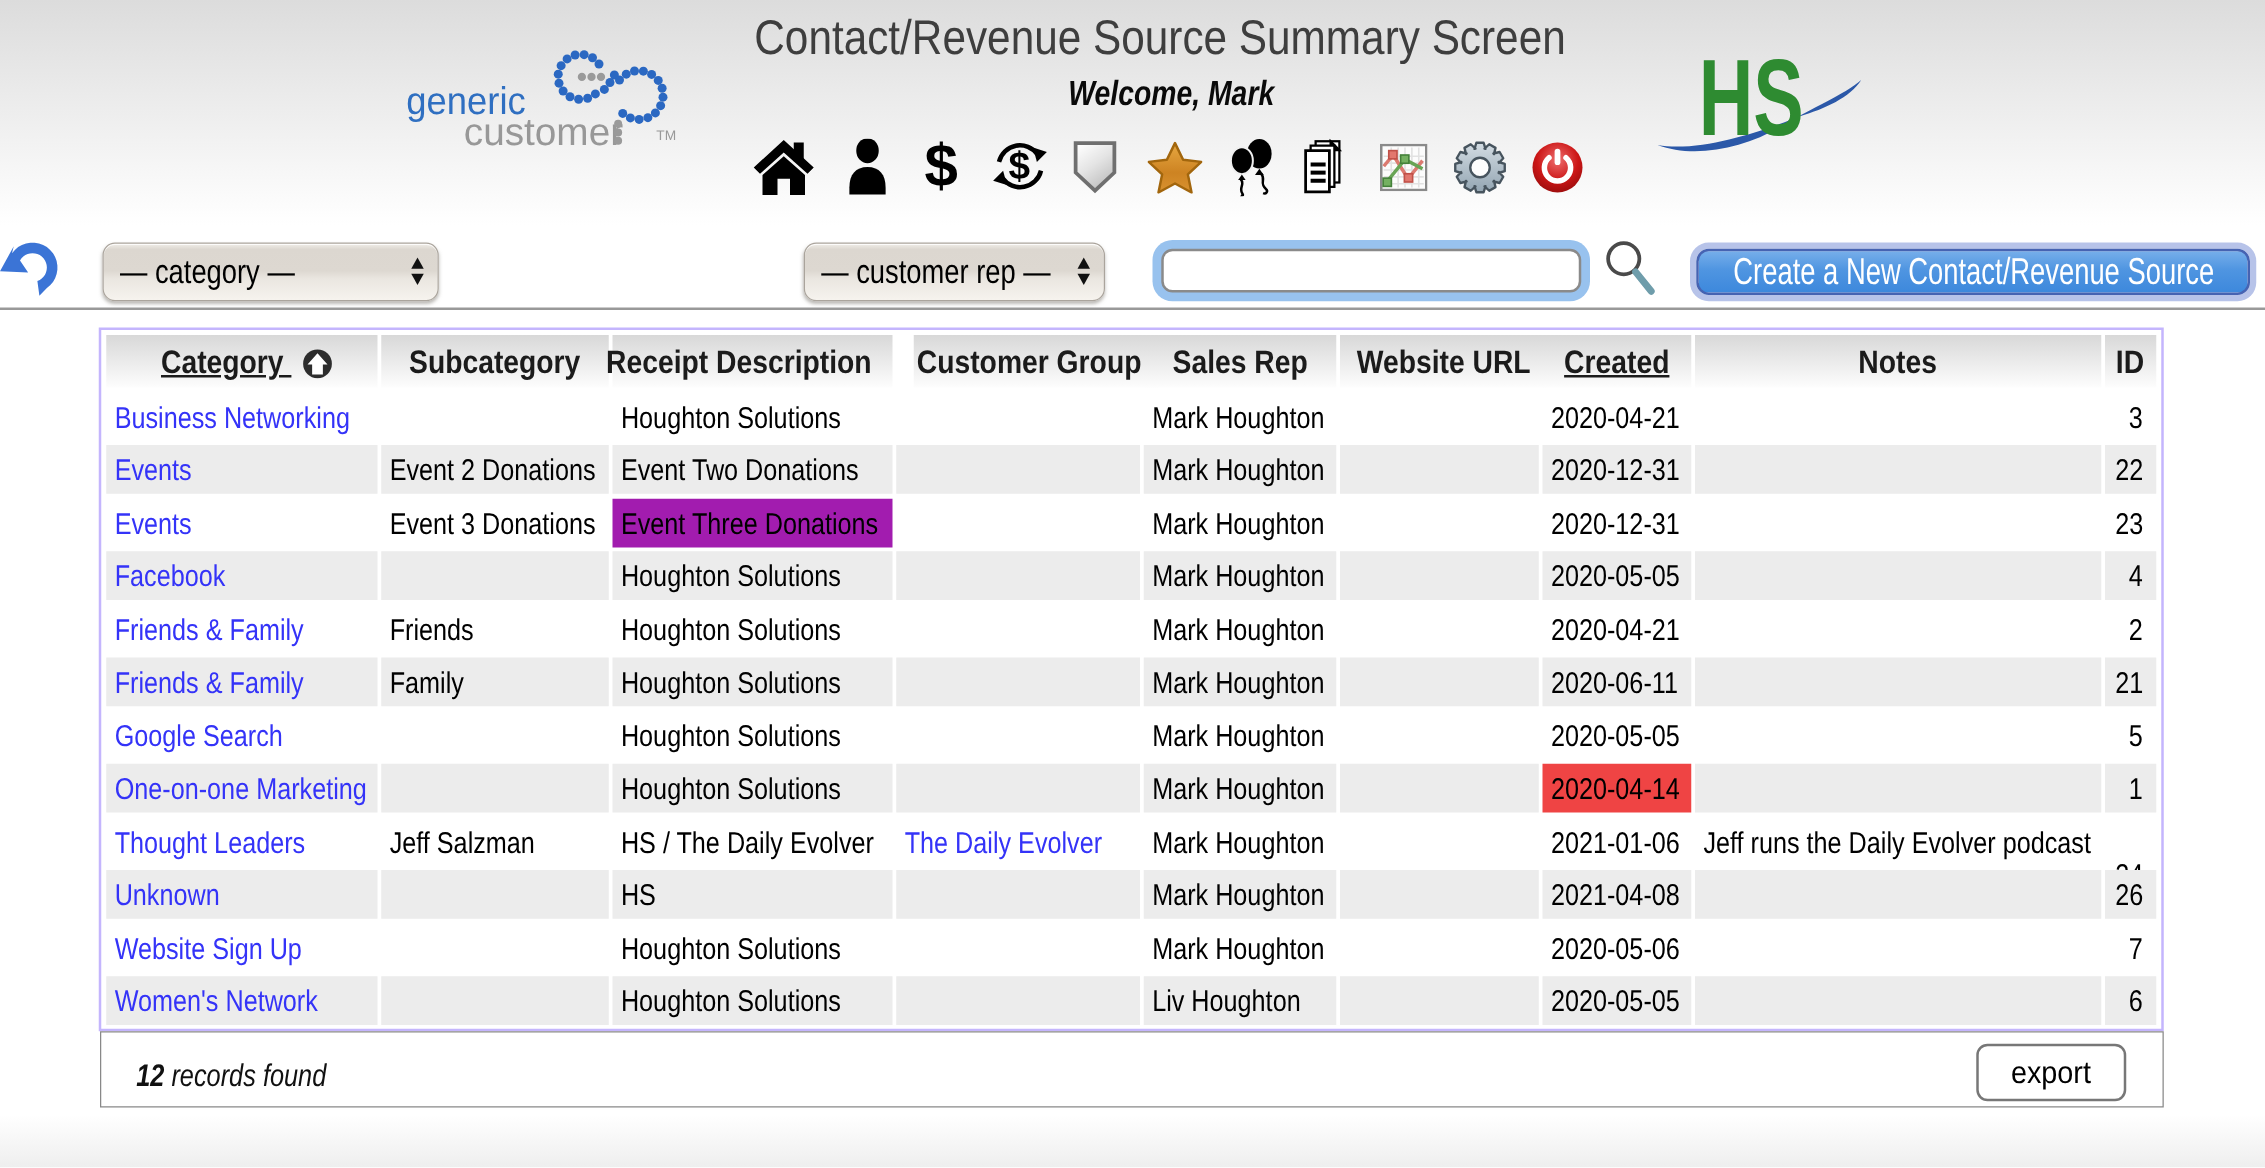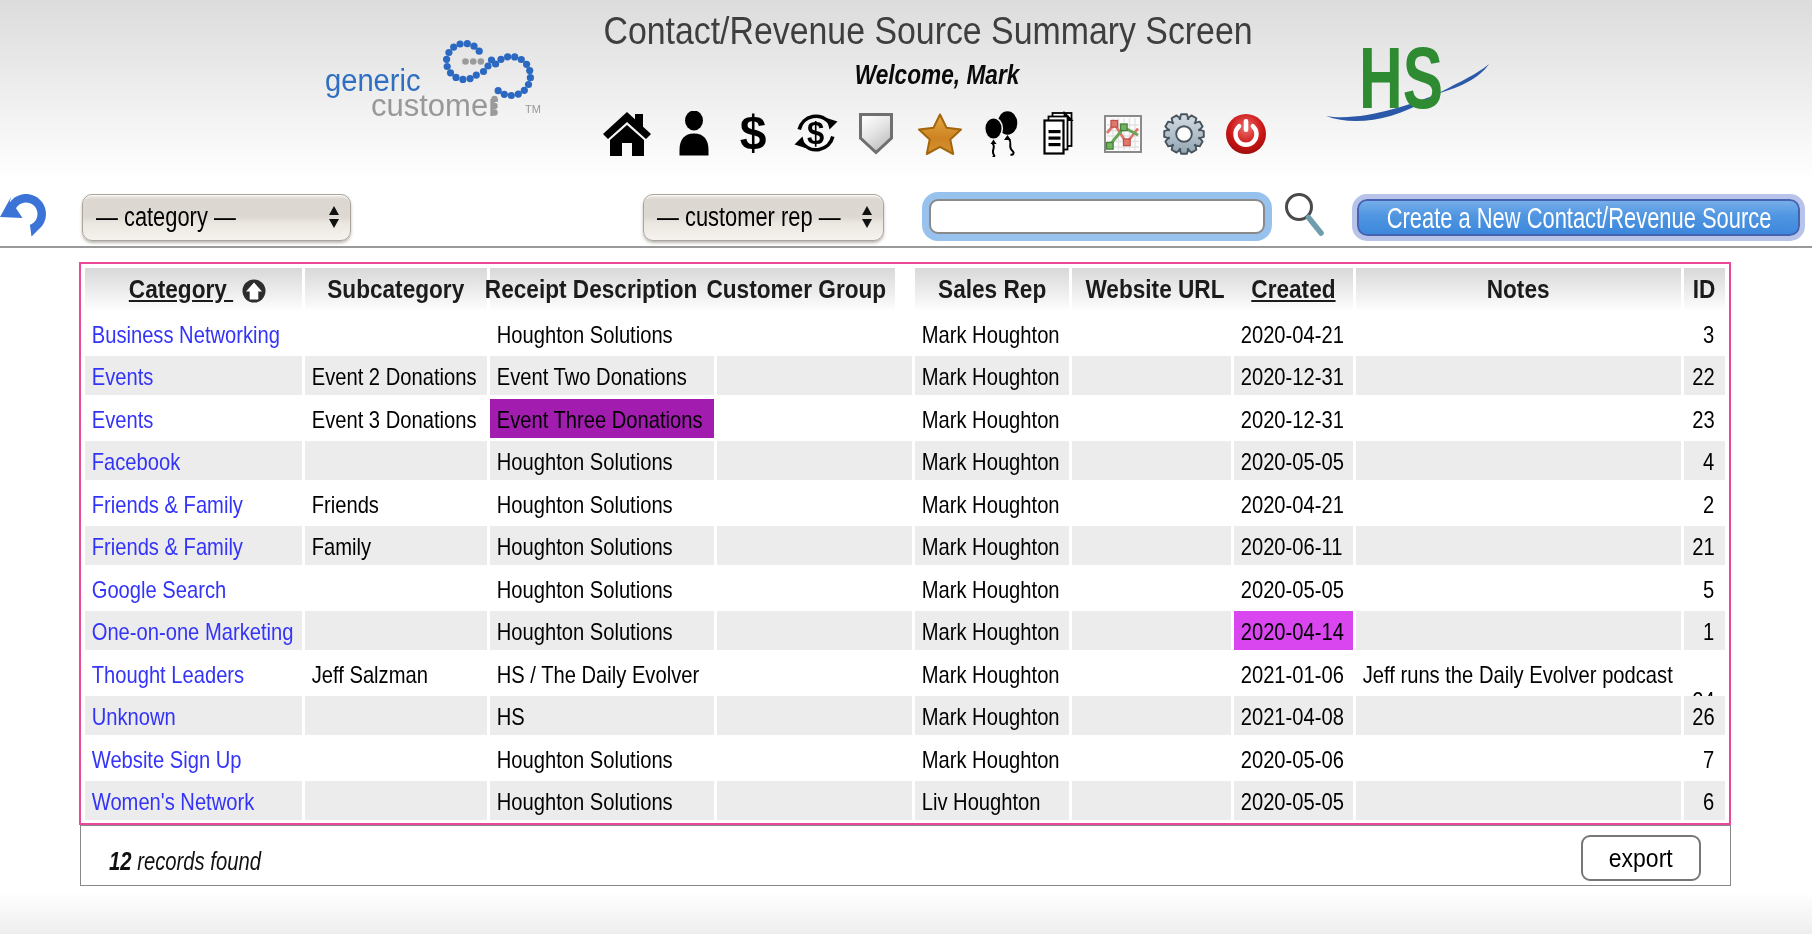--- a/index.html
+++ b/index.html
@@ -48,21 +48,21 @@
 .createbtn { position:absolute; left:1357px; top:199px; width:443px; height:37px;
   border-radius:10px; border:2px solid #4663b2;
   background:linear-gradient(#76aeea, #4f95e1 45%, #3d88dc);
   box-shadow:0 0 0 5px #b7c3e9;
   color:#fff; font-size:30px; line-height:33px; text-align:center; }
 .createbtn span { position:absolute; left:50%; top:0; line-height:33px;
   transform:translateX(-50%) scaleX(0.73); white-space:nowrap; }
 .sepline { position:absolute; left:0; top:246px; width:1812px; height:2px; background:#999; }
 
 #tbl { position:absolute; left:79px; top:262px; width:1652px; height:563px;
-  border:2px solid #ec4899; background:#fff; }
+  border:2px solid #c4b5fd; background:#fff; }
 .hc { position:absolute; background:linear-gradient(#d8d8d8, #fdfdfd); padding-top:2px;
   font-size:26px; font-weight:bold; color:#1b1b1b; white-space:nowrap;
   display:flex; align-items:center; justify-content:center; }
 .hc .sx { display:inline-block; transform:scaleX(0.87); transform-origin:50% 50%; }
 .dc { position:absolute; font-size:24px; color:#000; white-space:nowrap;
   display:flex; align-items:center; }
 .dc .sx { display:inline-block; transform:scaleX(0.84); transform-origin:0 50%; padding-left:8px; margin-top:3px; }
 .dc.num { justify-content:flex-end; }
 .dc.num .sx { transform-origin:100% 50%; padding:0 12px 0 0; }
 a { color:#3433f8; text-decoration:none; }
@@ -282,21 +282,21 @@
           <circle cx="12" cy="12" r="11.5" fill="#2d2d2d"></circle>
           <path d="M12 3.5 L20 12.5 H16.3 V20.5 H7.7 V12.5 H4 Z" fill="#fff"></path>
         </svg>
       </div>
       <div class="hc" style="left: 224px; top: 3.5px; width: 181.5px; height: 42px;">
         <span class="sx">Subcategory</span>
       </div>
       <div class="hc" style="left: 408.5px; top: 3.5px; width: 224px; height: 42px; justify-content: flex-end;">
         <span class="sx">Receipt Description</span>
       </div>
-      <div class="hc" style="left: 618px; top: 3.5px; width: 195.5px; height: 42px;">
+      <div class="hc" style="left: 650px; top: 3.5px; width: 195.5px; height: 42px; justify-content: flex-end;">
         <span class="sx">Customer Group</span>
       </div>
       <div class="hc" style="left: 834px; top: 3.5px; width: 154px; height: 42px;">
         <span class="sx">Sales Rep</span>
       </div>
       <div class="hc" style="left: 991px; top: 3.5px; width: 165px; height: 42px;">
         <span class="sx">Website URL</span>
       </div>
       <div class="hc" style="left: 1153px; top: 3.5px; width: 119px; height: 42px;">
         <span class="sx u">Created</span>
@@ -453,36 +453,39 @@
       </div>
       <div class="dc" style="left: 224px; top: 347px; width: 181.5px; height: 39px; background: rgb(236, 236, 236);"></div>
       <div class="dc" style="left: 408.5px; top: 347px; width: 224px; height: 39px; background: rgb(236, 236, 236);">
         <span class="sx">Houghton Solutions</span>
       </div>
       <div class="dc" style="left: 635.5px; top: 347px; width: 195.5px; height: 39px; background: rgb(236, 236, 236);"></div>
       <div class="dc" style="left: 834px; top: 347px; width: 154px; height: 39px; background: rgb(236, 236, 236);">
         <span class="sx">Mark Houghton</span>
       </div>
       <div class="dc" style="left: 991px; top: 347px; width: 158.5px; height: 39px; background: rgb(236, 236, 236);"></div>
-      <div class="dc" style="left: 1153px; top: 347px; width: 119px; height: 39px; background: #d946ef; text-align: center;">
+      <div class="dc" style="left: 1153px; top: 347px; width: 119px; height: 39px; background: #ef4444; text-align: center;">
         <span class="sx">2020-04-14</span>
       </div>
       <div class="dc" style="left: 1275px; top: 347px; width: 325px; height: 39px; background: rgb(236, 236, 236);"></div>
       <div class="dc num" style="left: 1603px; top: 347px; width: 40.5px; height: 39px; background: rgb(236, 236, 236);">
         <span class="sx">1</span>
       </div>
       <div class="dc" style="left: 4px; top: 389.5px; width: 217px; height: 39px; background: rgb(255, 255, 255);">
         <a><span class="sx">Thought Leaders</span></a>
       </div>
       <div class="dc" style="left: 224px; top: 389.5px; width: 181.5px; height: 39px; background: rgb(255, 255, 255);">
         <span class="sx">Jeff Salzman</span>
       </div>
       <div class="dc" style="left: 408.5px; top: 389.5px; width: 224px; height: 39px; background: rgb(255, 255, 255);">
         <span class="sx">HS / The Daily Evolver</span>
       </div>
+      <div class="dc" style="left: 635.5px; top: 389.5px; width: 195.5px; height: 39px; background: rgb(255, 255, 255);">
+        <a><span class="sx">The Daily Evolver</span></a>
+      </div>
       <div class="dc" style="left: 834px; top: 389.5px; width: 154px; height: 39px; background: rgb(255, 255, 255);">
         <span class="sx">Mark Houghton</span>
       </div>
       <div class="dc" style="left: 991px; top: 389.5px; width: 158.5px; height: 39px; background: rgb(255, 255, 255);"></div>
       <div class="dc" style="left: 1153px; top: 389.5px; width: 119px; height: 39px; background: rgb(255, 255, 255);">
         <span class="sx">2021-01-06</span>
       </div>
       <div class="dc" style="left: 1275px; top: 389.5px; width: 325px; height: 39px; background: rgb(255, 255, 255);">
         <span class="sx">Jeff runs the Daily Evolver podcast</span>
       </div>

